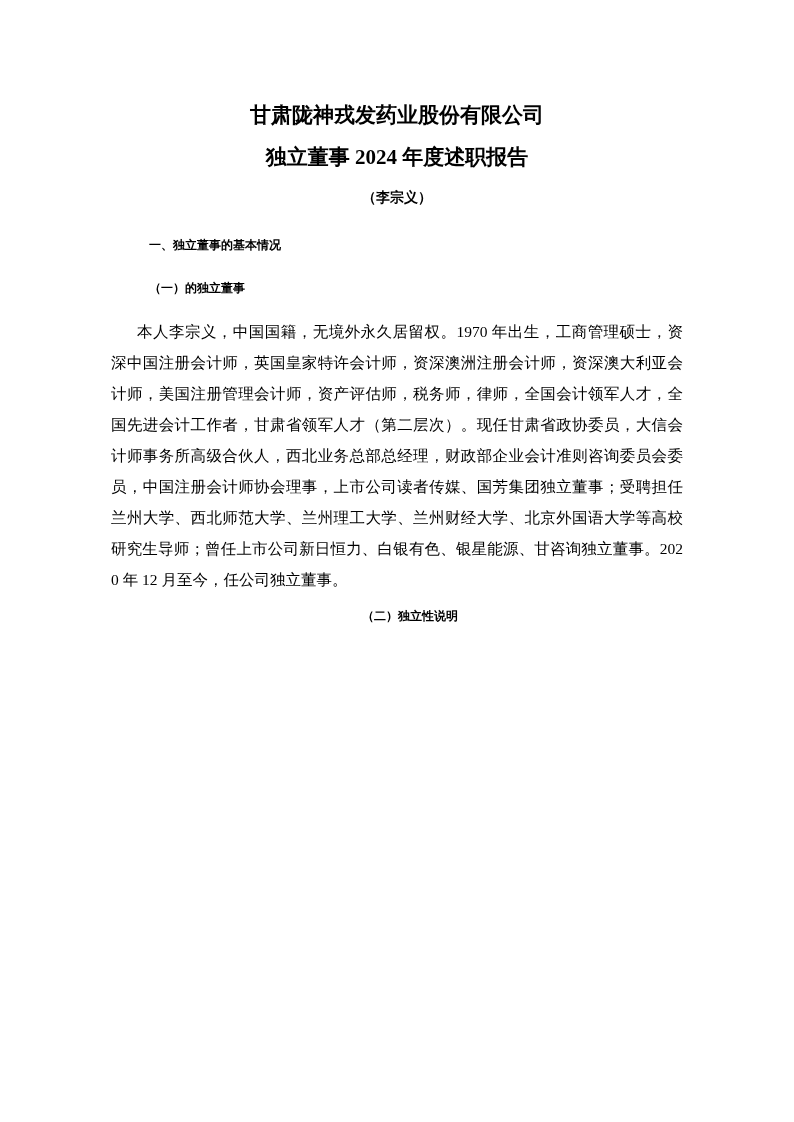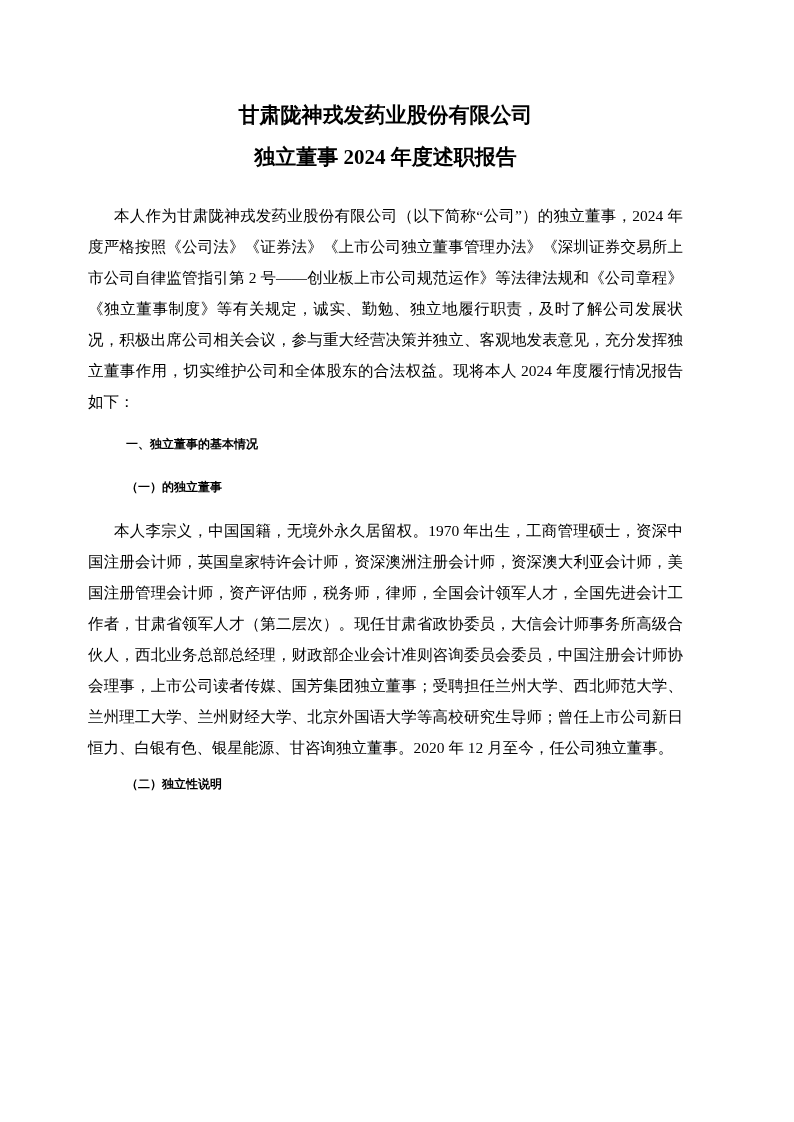--- a/index.html
+++ b/index.html
@@ -9,21 +9,21 @@
     background: #ffffff;
     color: #000000;
     font-family: "Liberation Serif", "DejaVu Serif", serif;
     overflow: hidden;
   }
   .page {
     box-sizing: border-box;
     width: 794px;
     height: 1122px;
     background: #ffffff;
-    padding: 94px 111px 0 88px;
+    padding: 94px 111px 0 111px;
   }
   .title-line {
     font-size: 21px;
     font-weight: bold;
     line-height: 42px;
     text-align: center;
     margin: 0;
   }
   .subtitle-line {
     font-size: 14px;
@@ -41,33 +41,33 @@
     word-break: break-all;
   }
   .para-intro { margin-top: 22px; }
   .sec-heading, .sub-heading {
     font-size: 12px;
     line-height: 31px;
     font-weight: bold;
     text-indent: 26px;
     margin: 12px;
   }
-  .sub-heading-2 { margin-top: 6px; }
+  .sub-heading-2 { margin-top: 6px; text-align: center; }
 </style>
 </head>
 <body>
 
 <div class="page">
 
   <div class="title-line">甘肃陇神戎发药业股份有限公司</div>
 
   <div class="title-line">独立董事 2024 年度述职报告</div>
 
+  <div class="subtitle-line">（李宗义）</div>
 
-  <p class="para para-intro">本人作为甘肃陇神戎发药业股份有限公司（以下简称“公司”）的独立董事，2024 年度严格按照《公司法》《证券法》《上市公司独立董事管理办法》《深圳证券交易所上市公司自律监管指引第 2 号——创业板上市公司规范运作》等法律法规和《公司章程》《独立董事制度》等有关规定，诚实、勤勉、独立地履行职责，及时了解公司发展状况，积极出席公司相关会议，参与重大经营决策并独立、客观地发表意见，充分发挥独立董事作用，切实维护公司和全体股东的合法权益。现将本人 2024 年度履行情况报告如下：</p>
 
   <div class="sec-heading">一、独立董事的基本情况</div>
 
   <div class="sub-heading">（一）的独立董事</div>
 
   <p class="para">本人李宗义，中国国籍，无境外永久居留权。1970 年出生，工商管理硕士，资深中国注册会计师，英国皇家特许会计师，资深澳洲注册会计师，资深澳大利亚会计师，美国注册管理会计师，资产评估师，税务师，律师，全国会计领军人才，全国先进会计工作者，甘肃省领军人才（第二层次）。现任甘肃省政协委员，大信会计师事务所高级合伙人，西北业务总部总经理，财政部企业会计准则咨询委员会委员，中国注册会计师协会理事，上市公司读者传媒、国芳集团独立董事；受聘担任兰州大学、西北师范大学、兰州理工大学、兰州财经大学、北京外国语大学等高校研究生导师；曾任上市公司新日恒力、白银有色、银星能源、甘咨询独立董事。2020 年 12 月至今，任公司独立董事。</p>
 
   <div class="sub-heading sub-heading-2">（二）独立性说明</div>
 
 

